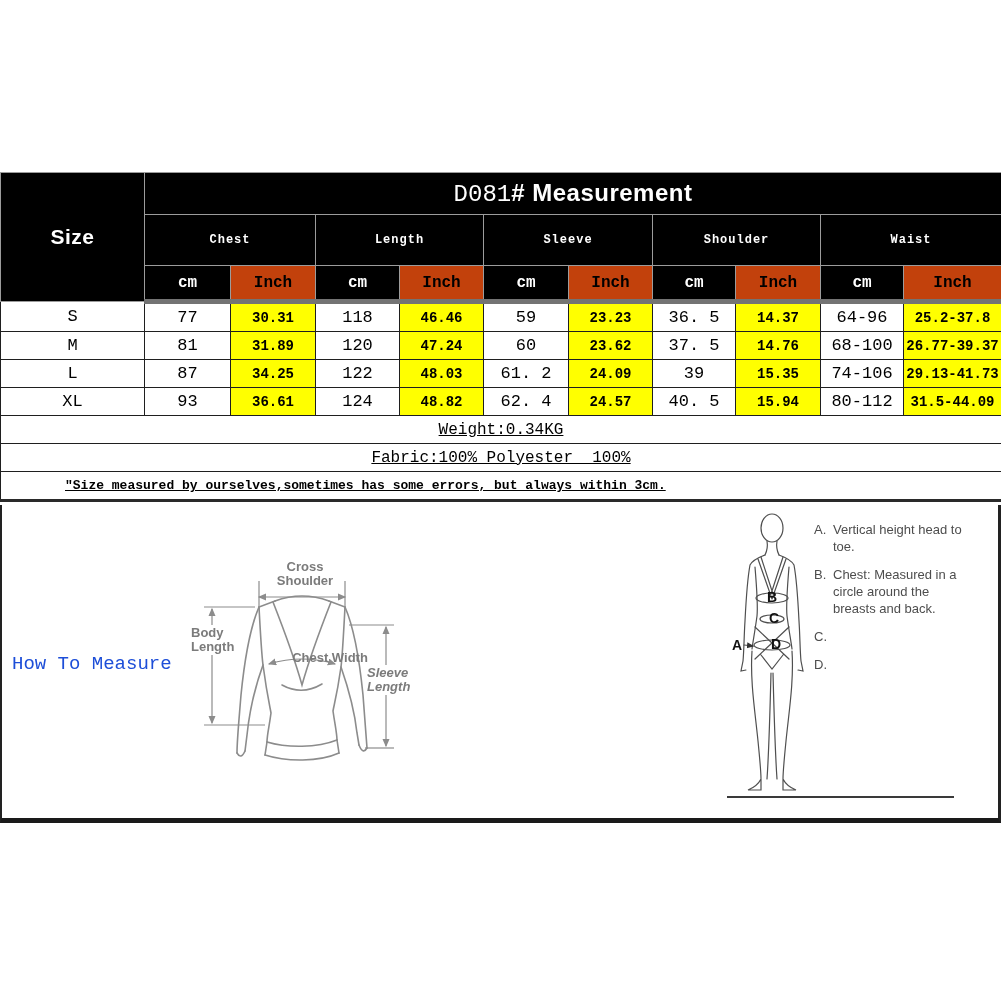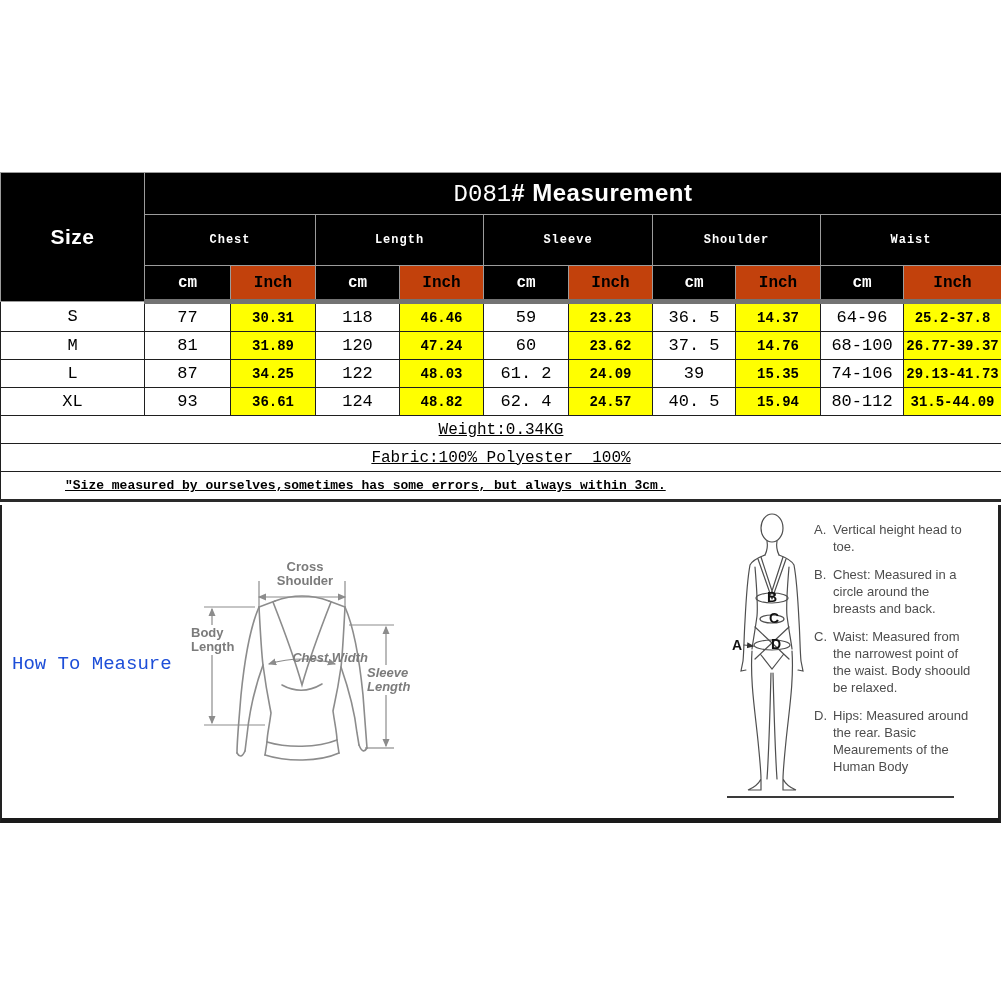--- a/index.html
+++ b/index.html
@@ -187,21 +187,21 @@
       <path class="g-line" d="M72,72 C62,95 57,130 54,160 C52,185 50,205 50,218"></path>
       <path class="g-line" d="M76,130 C68,152 62,180 60,200 L58,216"></path>
       <path class="g-line" d="M50,218 Q54,225 58,216"></path>
       <path class="g-line" d="M158,72 C168,95 173,130 176,160 C178,185 179,200 180,213"></path>
       <path class="g-line" d="M154,132 C162,155 168,180 170,198 L172,210"></path>
       <path class="g-line" d="M180,213 Q176,220 172,210"></path>
     </svg>
 
     <div class="dlab" style="left:255px;top:55px;width:96px;">Cross Shoulder</div>
     <div class="dlab wbg" style="left:189px;top:120px;width:52px;">Body Length</div>
-    <div class="dlab" style="left:288px;top:146px;width:80px;font-style:italic;">Chest Width</div>
+    <div class="dlab" style="left:288px;top:146px;width:80px;">Chest Width</div>
     <div class="dlab wbg" style="left:365px;top:160px;width:54px;font-style:italic;">Sleeve Length</div>
 
     <svg class="bsvg" width="95" height="290" viewBox="0 0 95 290">
       <defs>
         <marker id="ab" markerWidth="7" markerHeight="7" refX="5" refY="2.5" orient="auto">
           <path d="M0,0 L6,2.5 L0,5 Z" fill="#333"></path>
         </marker>
       </defs>
       <ellipse class="b-line" cx="47" cy="17" rx="11" ry="14"></ellipse>
       <path class="b-line" d="M42,30 C43,36 42,40 40,44 M52,30 C51,36 52,40 54,44"></path>
@@ -236,24 +236,22 @@
       <div class="note-item">
         <span class="note-label">A.</span>
         <span class="note-text">Vertical height head to toe.</span>
       </div>
       <div class="note-item">
         <span class="note-label">B.</span>
         <span class="note-text">Chest: Measured in a circle around the breasts and back.</span>
       </div>
       <div class="note-item">
         <span class="note-label">C.</span>
-        <span class="note-text">Waist: Measured from the narrowest point of the waist. Body shoould be relaxed.</span>
       </div>
       <div class="note-item">
         <span class="note-label">D.</span>
-        <span class="note-text">Hips: Measured around the rear. Basic Meaurements of the Human Body</span>
       </div>
     </div>
 
     <div class="body-underline"></div>
   </div>
 
 </div>
 
 </body></html>

